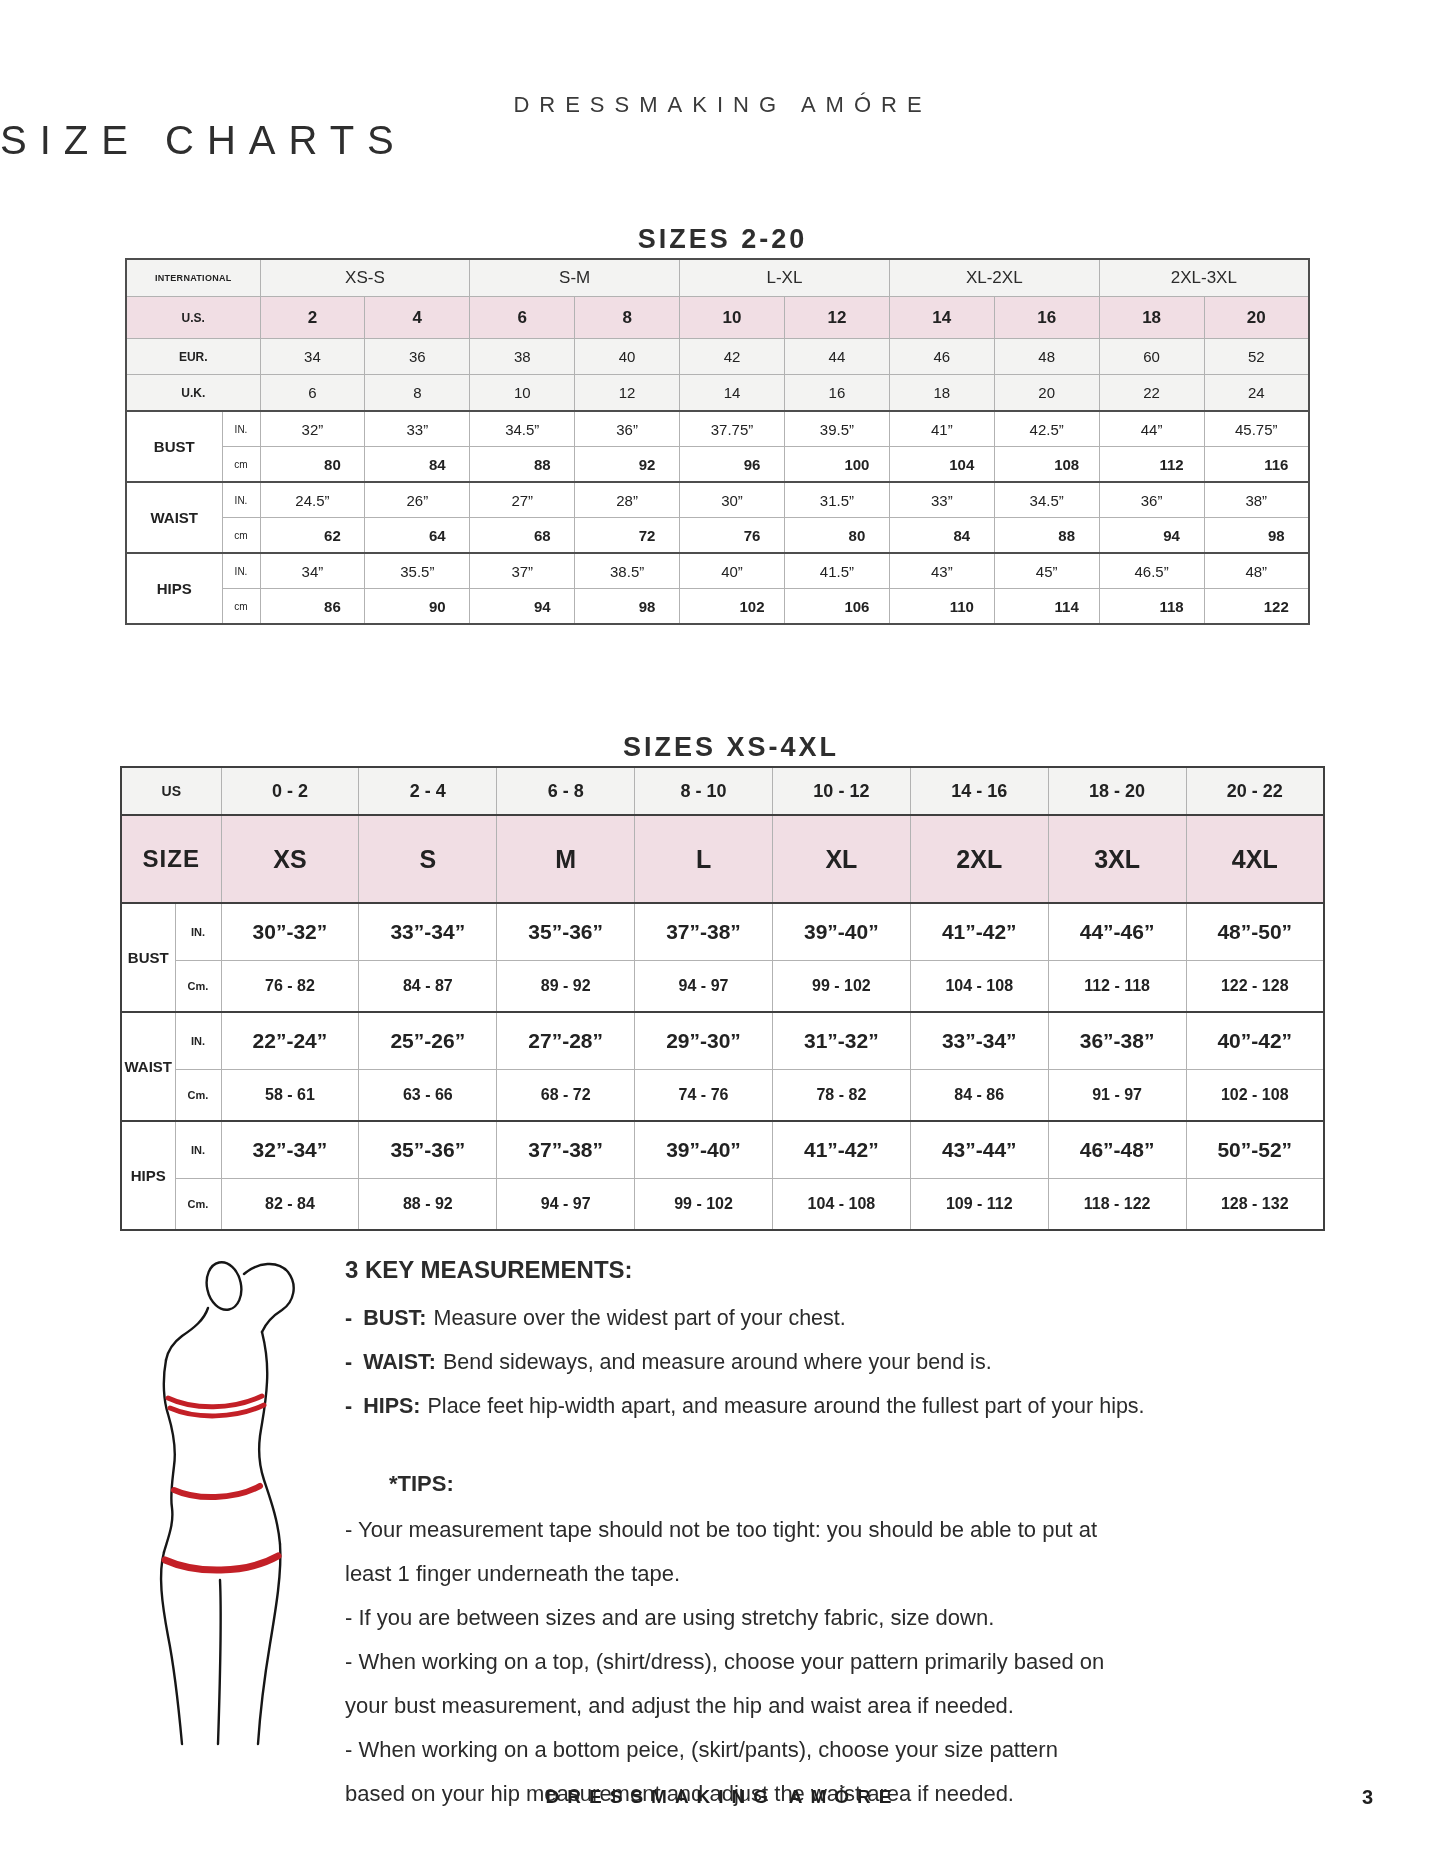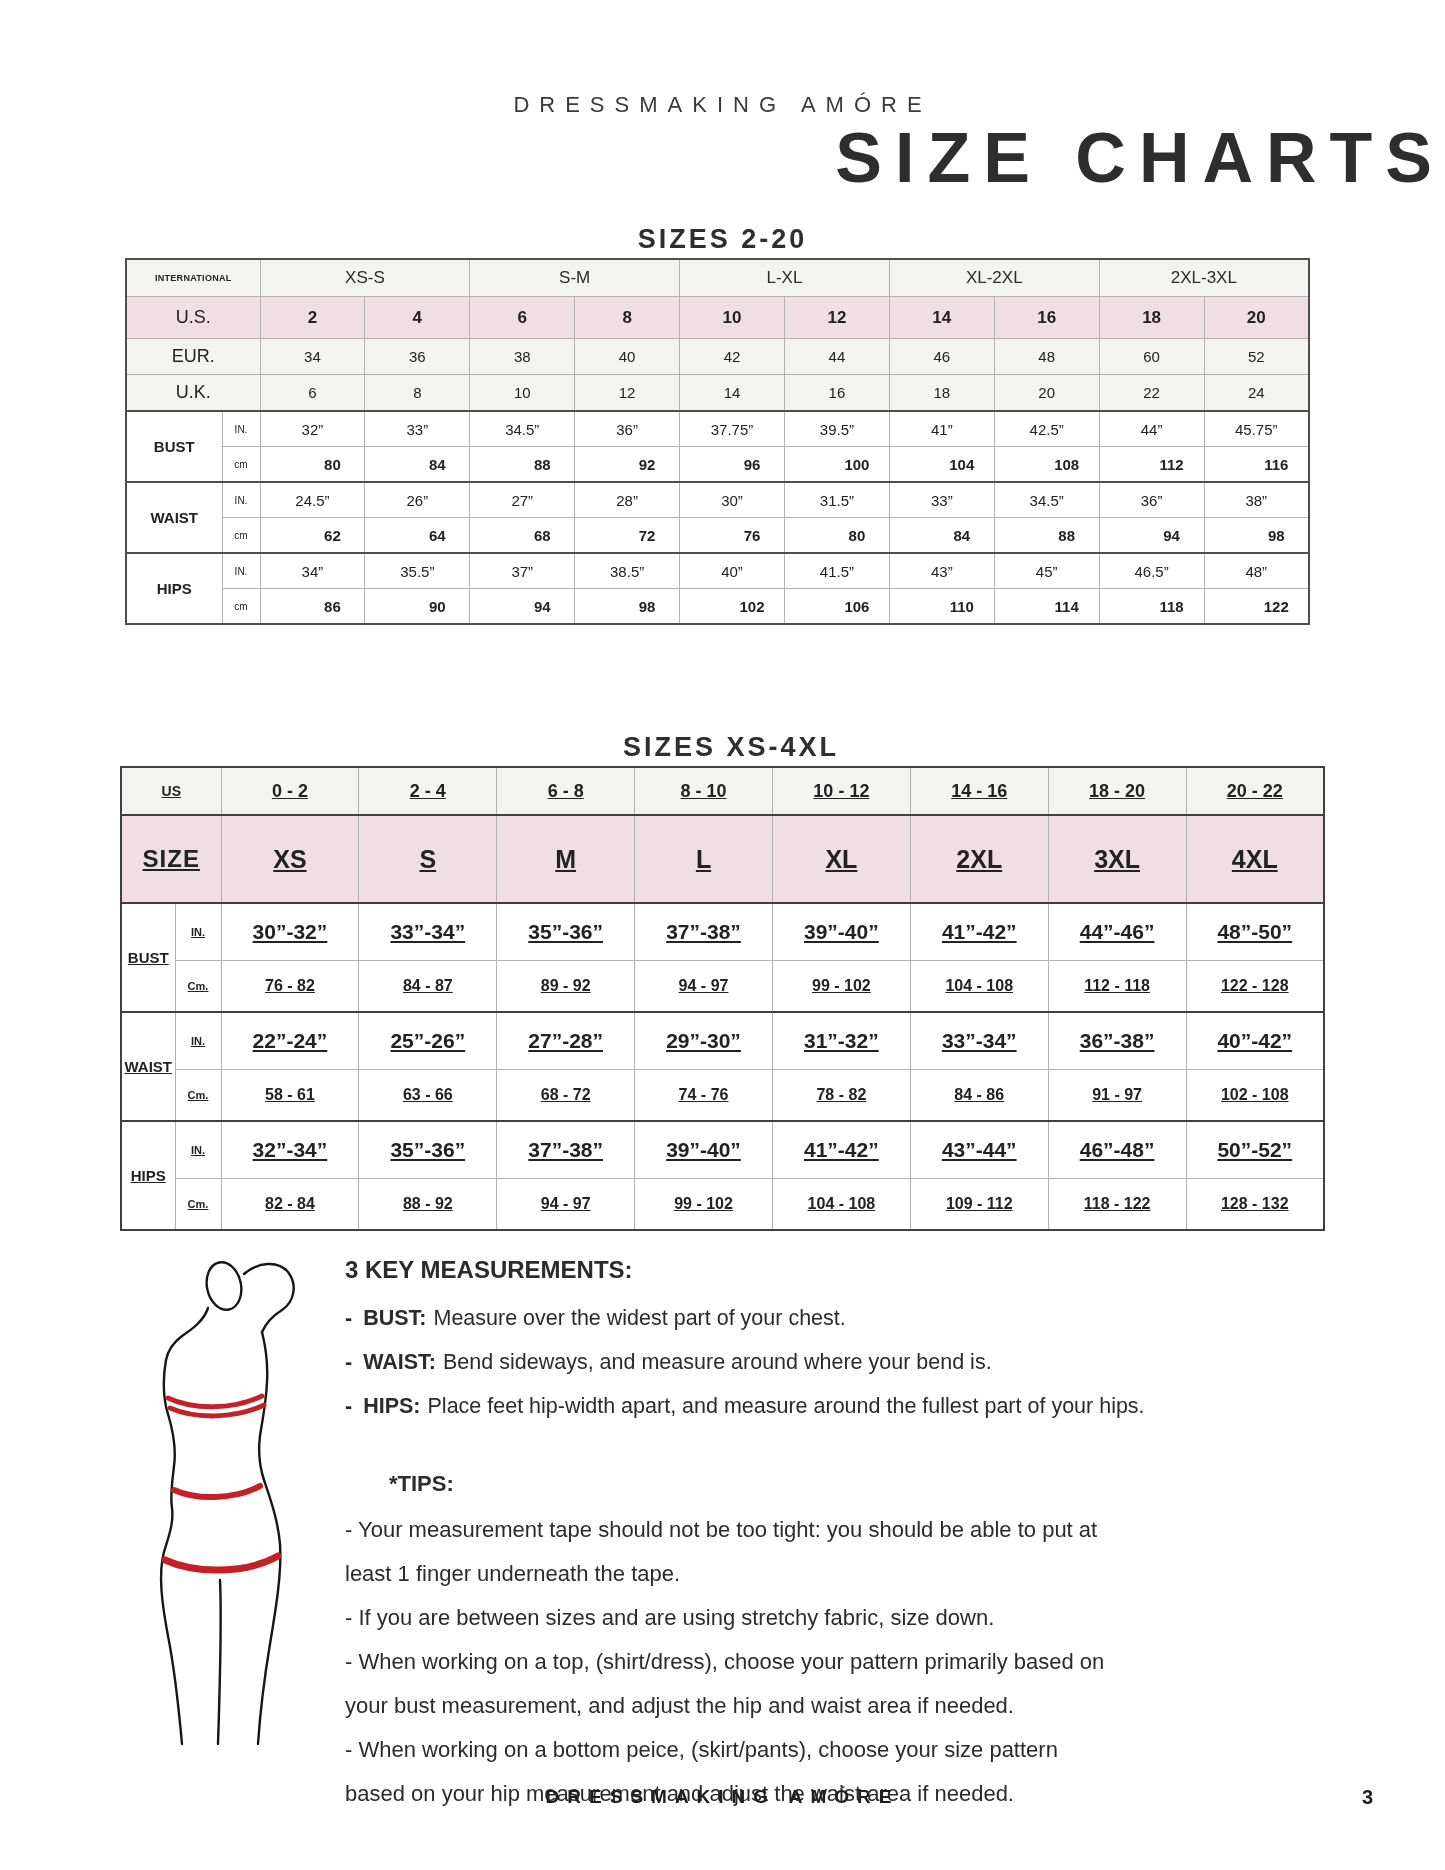--- a/index.html
+++ b/index.html
@@ -2,22 +2,22 @@
 <html><head>
 <meta charset="utf-8">
 <style>
   html,body{margin:0;padding:0;background:#ffffff;}
   .page{position:relative;width:1445px;height:1870px;background:#ffffff;overflow:hidden;
         font-family:"Liberation Sans",sans-serif;color:#222;}
 
   
   .brand-top{position:absolute;top:92px;left:0;right:0;text-align:center;
              font-size:22px;letter-spacing:10px;color:#3a3a3a;}
-  .title{position:absolute;top:118px;left:0;right:0;text-align:right;margin:0;
-         font-size:70px;font-weight:bold;letter-spacing:13px;color:#2e2e2e;}
+  .title{position:absolute;top:118px;left:0;right:0;text-align:left;margin:0;
+         font-size:40px;font-weight:normal;letter-spacing:13px;color:#2e2e2e;}
 
   .t1-heading{position:absolute;top:224px;left:0;right:0;text-align:center;margin:0;
               font-size:27px;font-weight:bold;letter-spacing:3px;color:#2e2e2e;}
   .t2-heading{position:absolute;top:732px;left:17px;right:0;text-align:center;margin:0;
               font-size:27px;font-weight:bold;letter-spacing:3px;color:#2e2e2e;}
 
   
   table{border-collapse:collapse;table-layout:fixed;position:absolute;}
   td{border:1px solid #b2b2b2;text-align:center;vertical-align:middle;padding:0;
      overflow:hidden;white-space:nowrap;}
@@ -25,30 +25,30 @@
   
   .t1{left:125px;top:258px;width:1185px;border:2px solid #4e4e4e;}
   .t1 col.c-label{width:96px;} .t1 col.c-unit{width:38px;}
   .t1 tr.t1-intl td{height:36px;background:#f3f3f2;}
   .t1 tr.t1-us  td{height:41px;background:#f1dee4;}
   .t1 tr.t1-eur td,.t1 tr.t1-uk td{height:35px;background:#f3f3f2;}
   .t1 tr.t1-in  td{height:34px;border-top:2px solid #4e4e4e;}
   .t1 tr.t1-cm  td{height:34px;}
   .t1 .corner{font-size:9px;font-weight:bold;letter-spacing:.3px;}
   .t1 .grouphdr{font-size:17px;color:#2b2b2b;}
-  .t1 .rlabel{font-size:18px;font-weight:normal;}
+  .t1 .rlabel{font-size:12px;font-weight:bold;}
   .t1 tr.t1-us .v{font-size:17px;font-weight:bold;}
   .t1 tr.t1-eur .v,.t1 tr.t1-uk .v{font-size:15px;}
   .t1 .vin{font-size:15px;}
   .t1 .vcm{font-size:15px;font-weight:bold;padding-left:40px;}
   .t1 .mlabel{font-size:15px;font-weight:bold;}
   .t1 .unit{font-size:10px;}
 
   
-  .t2{left:120px;top:766px;width:1205px;border:2px solid #3f3f3f;text-decoration:underline;}
+  .t2{left:120px;top:766px;width:1205px;border:2px solid #3f3f3f;}
   .t2 col.c2-label{width:54px;} .t2 col.c2-unit{width:46px;}
   .t2 tr.t2-us td{height:46px;background:#f3f3f2;}
   .t2 tr.t2-size td{height:86px;background:#f1dee4;border-top:2px solid #3f3f3f;}
   .t2 tr.t2-in td{height:56px;border-top:2px solid #3f3f3f;}
   .t2 tr.t2-cm td{height:50px;}
   .t2 .uslabel{font-size:14px;font-weight:bold;}
   .t2 tr.t2-us .v{font-size:18px;font-weight:bold;}
   .t2 .sizelabel{font-size:24px;font-weight:bold;letter-spacing:1px;}
   .t2 tr.t2-size .v{font-size:25px;font-weight:bold;}
   .t2 .vin{font-size:21px;font-weight:bold;}

